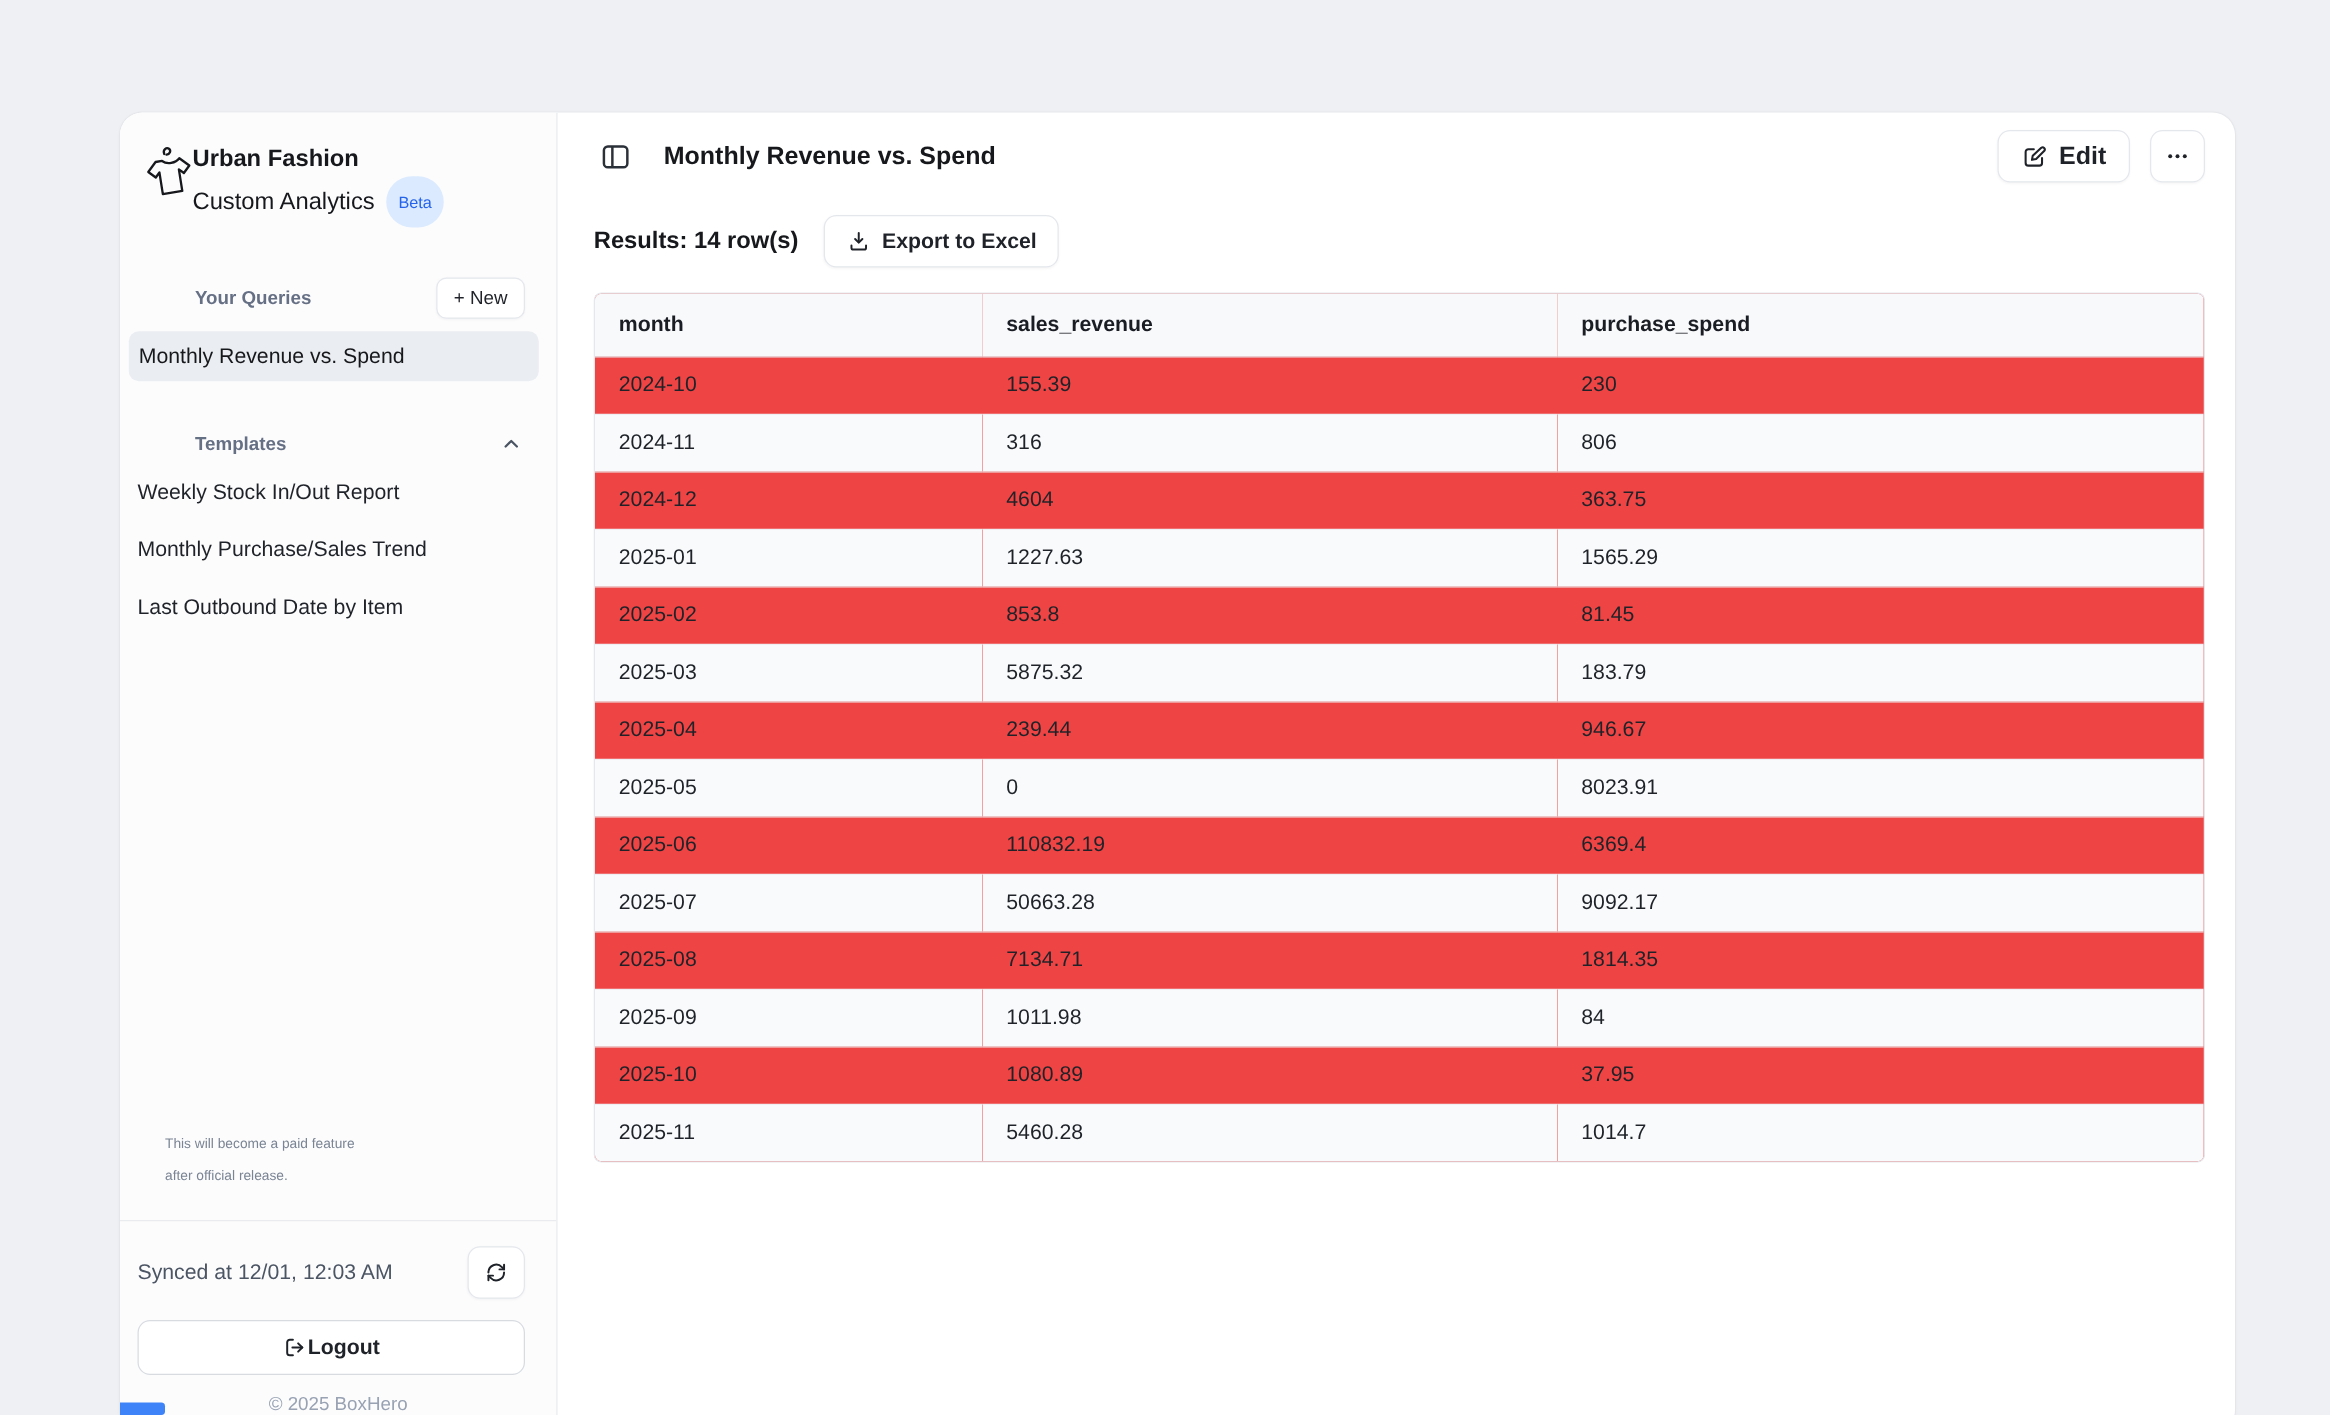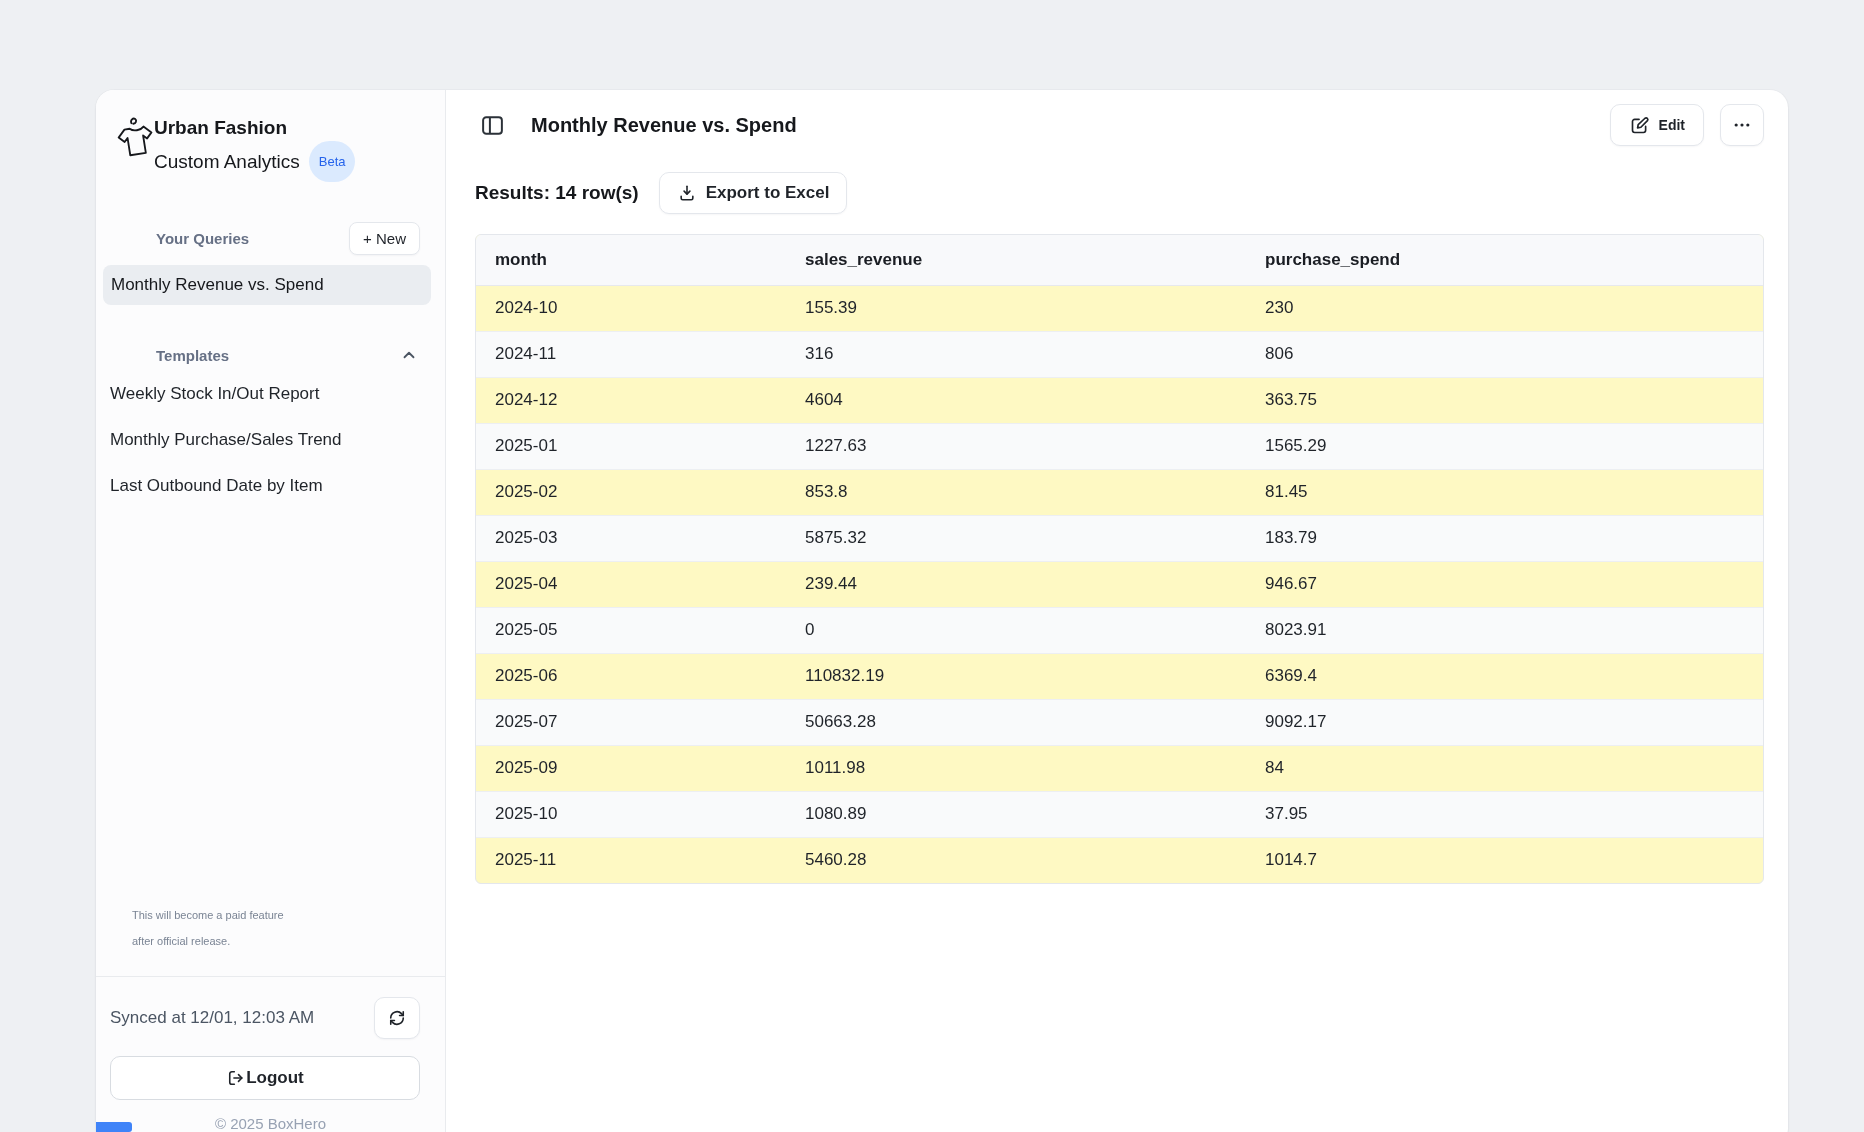--- a/index.html
+++ b/index.html
@@ -109,32 +109,32 @@
   .main-header { display:flex; align-items:center; height:46px; }
   .panel-btn { width:34px; height:34px; border:none; background:none; display:flex; align-items:center; justify-content:center; cursor:pointer; padding:0; }
   .page-title { margin:0 0 0 22px; font-size:20px; font-weight:700; color:#16181c; }
   .btn {
     height:42px;
     background:#fff; border:1px solid #e4e7ec; border-radius:10px;
     display:flex; align-items:center; justify-content:center; gap:9px;
     font-family:inherit; color:#1f2329; cursor:pointer;
     box-shadow:0 1px 2px rgba(16,24,40,.04);
   }
-  .edit-btn { padding:0 18px; font-size:14px; font-weight:700; }
+  .edit-btn { padding:0 18px; font-size:20px; font-weight:700; }
   .more-btn { width:44px; margin-left:16px; }
 
   .results-row { margin-top:24px; display:flex; align-items:center; gap:20px; }
   .results-summary { font-size:19px; font-weight:700; color:#16181c; }
   .export-btn { padding:0 17px; font-size:17px; font-weight:600; }
 
   .table-wrap {
     margin-top:20px;
     border:1px solid #e4e7ec; border-radius:6px;
     overflow:hidden;
-    background:#fef9c3;
+    background:#ef4444;
   }
   table { width:100%; border-collapse:collapse; table-layout:fixed; }
   col.c1 { width:310px; } col.c2 { width:460px; }
   th {
     text-align:left; background:#f8f9fb;
     font-size:17px; font-weight:700; color:#1a1d23;
     height:50px; padding:0 16px 0 19px;
     border-bottom:1px solid #e7e9ed;
   }
   td {
@@ -346,20 +346,25 @@
               <td>2025-06</td>
               <td>110832.19</td>
               <td>6369.4</td>
             </tr>
             <tr>
               <td>2025-07</td>
               <td>50663.28</td>
               <td>9092.17</td>
             </tr>
             <tr>
+              <td>2025-08</td>
+              <td>7134.71</td>
+              <td>1814.35</td>
+            </tr>
+            <tr>
               <td>2025-09</td>
               <td>1011.98</td>
               <td>84</td>
             </tr>
             <tr>
               <td>2025-10</td>
               <td>1080.89</td>
               <td>37.95</td>
             </tr>
             <tr>

